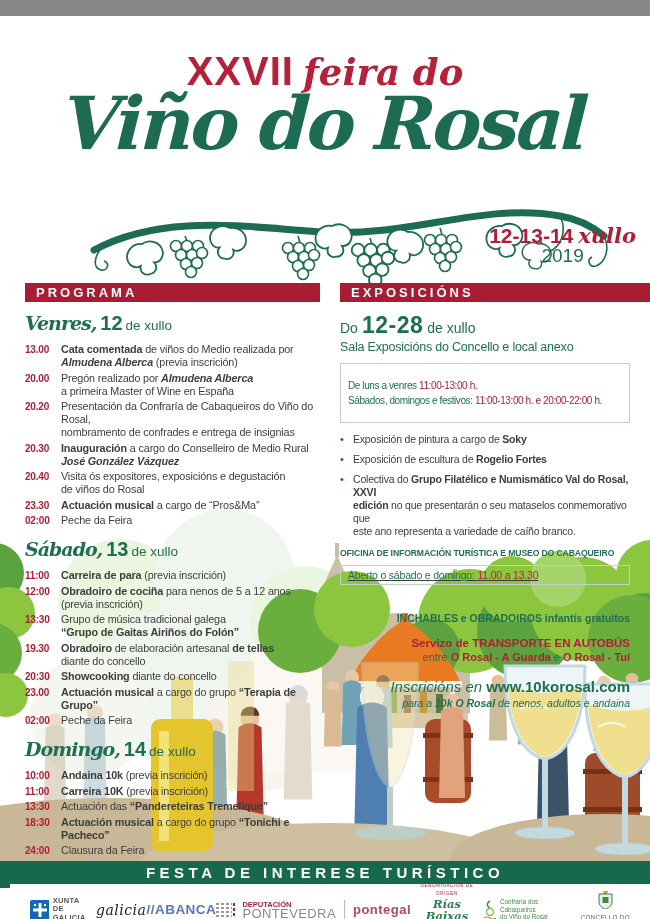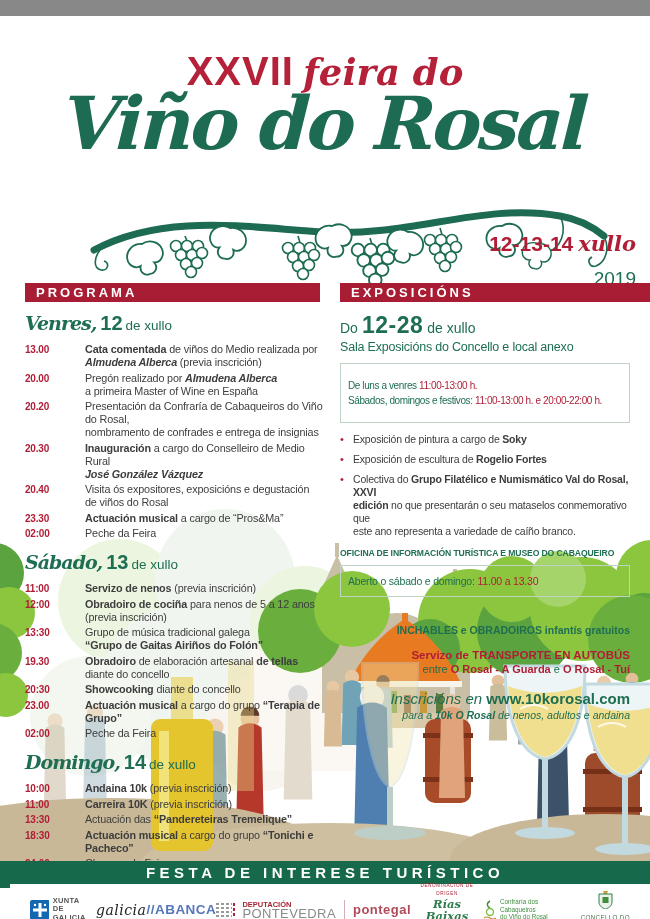--- a/index.html
+++ b/index.html
@@ -10,54 +10,54 @@
   .poster{position:relative;width:650px;height:919px;margin:16px auto;background:#fff;
           overflow:hidden;font-family:"Liberation Sans",sans-serif;color:var(--ink);}
   
   .t1{position:absolute;top:33px;left:0;width:100%;text-align:center;white-space:nowrap;}
   .t1 .ed{font-weight:800;font-size:40px;color:#B52139;letter-spacing:1px;}
   .t1 .fd{font-family:"DejaVu Serif",serif;font-style:italic;font-weight:bold;font-size:37px;color:#B52139;margin-left:9px;}
   .t2{position:absolute;top:64px;left:0;width:100%;text-align:center;
       font-family:"DejaVu Serif",serif;font-style:italic;font-weight:bold;
       font-size:73px;color:#1D6B52;letter-spacing:-3px;transform:skewX(-3deg);}
   .vine{position:absolute;top:170px;left:90px;}
-  .dates{position:absolute;top:211px;right:14px;text-align:right;line-height:33px;}
+  .dates{position:absolute;top:211px;right:14px;text-align:center;line-height:18px;}
   .d-days{font-weight:bold;font-size:21px;color:var(--red2);}
   .d-month{font-family:"DejaVu Serif",serif;font-style:italic;font-weight:bold;font-size:21px;color:var(--red2);margin-left:5px;}
   .d-year{font-size:19px;color:var(--green);}
   
   .bar{position:absolute;top:267px;height:19px;line-height:19px;background:#A81D33;color:#fff;
        font-weight:bold;font-size:13px;letter-spacing:3px;padding-left:11px;box-sizing:border-box;}
   .bar-left{left:25px;width:295px;}
   .bar-right{left:340px;width:329px;}
   
   .col-left{position:absolute;left:25px;top:295px;width:300px;z-index:2;}
   .col-right{position:absolute;left:340px;top:297px;width:290px;z-index:2;}
   .day{margin-bottom:10px;}
   .day-h{line-height:24px;margin-bottom:5px;}
   .day-name{font-family:"DejaVu Serif",serif;font-style:italic;font-weight:bold;font-size:19px;color:var(--green);letter-spacing:-1px;}
   .day-num{font-weight:bold;font-size:20px;color:var(--green);margin:0 3px 0 4px;}
   .day-sfx{font-size:13.5px;color:var(--green);}
-  .ev{display:grid;grid-template-columns:36px 1fr;margin-bottom:2.5px;gap:24px;}
+  .ev{display:grid;grid-template-columns:36px 1fr;margin-bottom:2.5px;}
   .ev-t{font-weight:bold;font-size:10px;color:var(--red2);letter-spacing:-0.2px;line-height:13px;}
   .ev-x{font-size:10.8px;line-height:13px;letter-spacing:-0.15px;white-space:pre-wrap;color:var(--ink);}
   
   .expo-date{line-height:24px;}
   .expo-date .dp{font-size:14px;color:var(--green);}
   .expo-date .dr{font-size:23px;font-weight:bold;color:var(--green);margin:0 4px;letter-spacing:0.5px;}
   .expo-date .ds{font-size:14px;color:var(--green);}
   .venue{font-size:12.5px;color:var(--green);line-height:15px;letter-spacing:-0.2px;}
   .box{border:1px solid var(--box-bd);padding:14px 7px;margin:8px 0 10px 0;}
   .box .bx-line{font-size:10px;line-height:15px;color:var(--green);letter-spacing:-0.4px;white-space:nowrap;}
   .bullets{margin-top:2px;}
   .bullet{display:flex;margin-bottom:7px;}
   .bullet .dot{color:var(--red2);width:13px;flex:none;font-size:11px;line-height:13px;}
   .bullet .btx{font-size:10.5px;line-height:13px;letter-spacing:-0.2px;white-space:pre-wrap;color:var(--ink);}
   .office{font-weight:bold;font-size:8.6px;letter-spacing:-0.1px;color:var(--green);margin-top:9px;line-height:12px;}
-  .box2{border:1px solid var(--box-bd);padding:8px 7px;margin:6px 0 0 0;}
+  .box2{border:1px solid var(--box-bd);padding:2px 7px;margin:6px 0 0 0;text-decoration:underline;}
   .box2 .bx-line{font-size:10.5px;line-height:14px;color:var(--green);letter-spacing:-0.2px;white-space:nowrap;}
   .extras{margin-top:26px;text-align:right;}
   .extras > div{line-height:14px;}
   .extras > div:nth-child(1){font-size:10.5px;margin-bottom:11px;}
   .extras > div:nth-child(2){font-size:11.5px;}
   .extras > div:nth-child(3){font-size:11px;margin-bottom:14px;}
   .extras > div:nth-child(4){font-size:15px;line-height:18px;}
   .extras > div:nth-child(5){font-size:10.5px;}
   
   .sg-b{font-weight:bold;}
@@ -352,21 +352,21 @@
           </div>
           <div class="ev">
             <span class="ev-t">02:00</span>
             <span class="ev-x"><span>Peche da Feira</span></span>
           </div>
         </div>
         <div class="day">
           <div class="day-h"><span class="day-name">Sábado,</span><span class="day-num">13</span><span class="day-sfx">de xullo</span></div>
           <div class="ev">
             <span class="ev-t">11:00</span>
-            <span class="ev-x"><span class="sg-b">Servizo de nenos</span><span> (previa inscrición)</span></span>
+            <span class="ev-x"><span class="sg-b">Carreira de para</span><span> (previa inscrición)</span></span>
           </div>
           <div class="ev">
             <span class="ev-t">12:00</span>
             <span class="ev-x"><span class="sg-b">Obradoiro de cociña</span><span> para nenos de 5 a 12 anos
 (previa inscrición)</span></span>
           </div>
           <div class="ev">
             <span class="ev-t">13:30</span>
             <span class="ev-x"><span>Grupo de música tradicional galega
 </span><span class="sg-b">“Grupo de Gaitas Airiños do Folón”</span></span>

